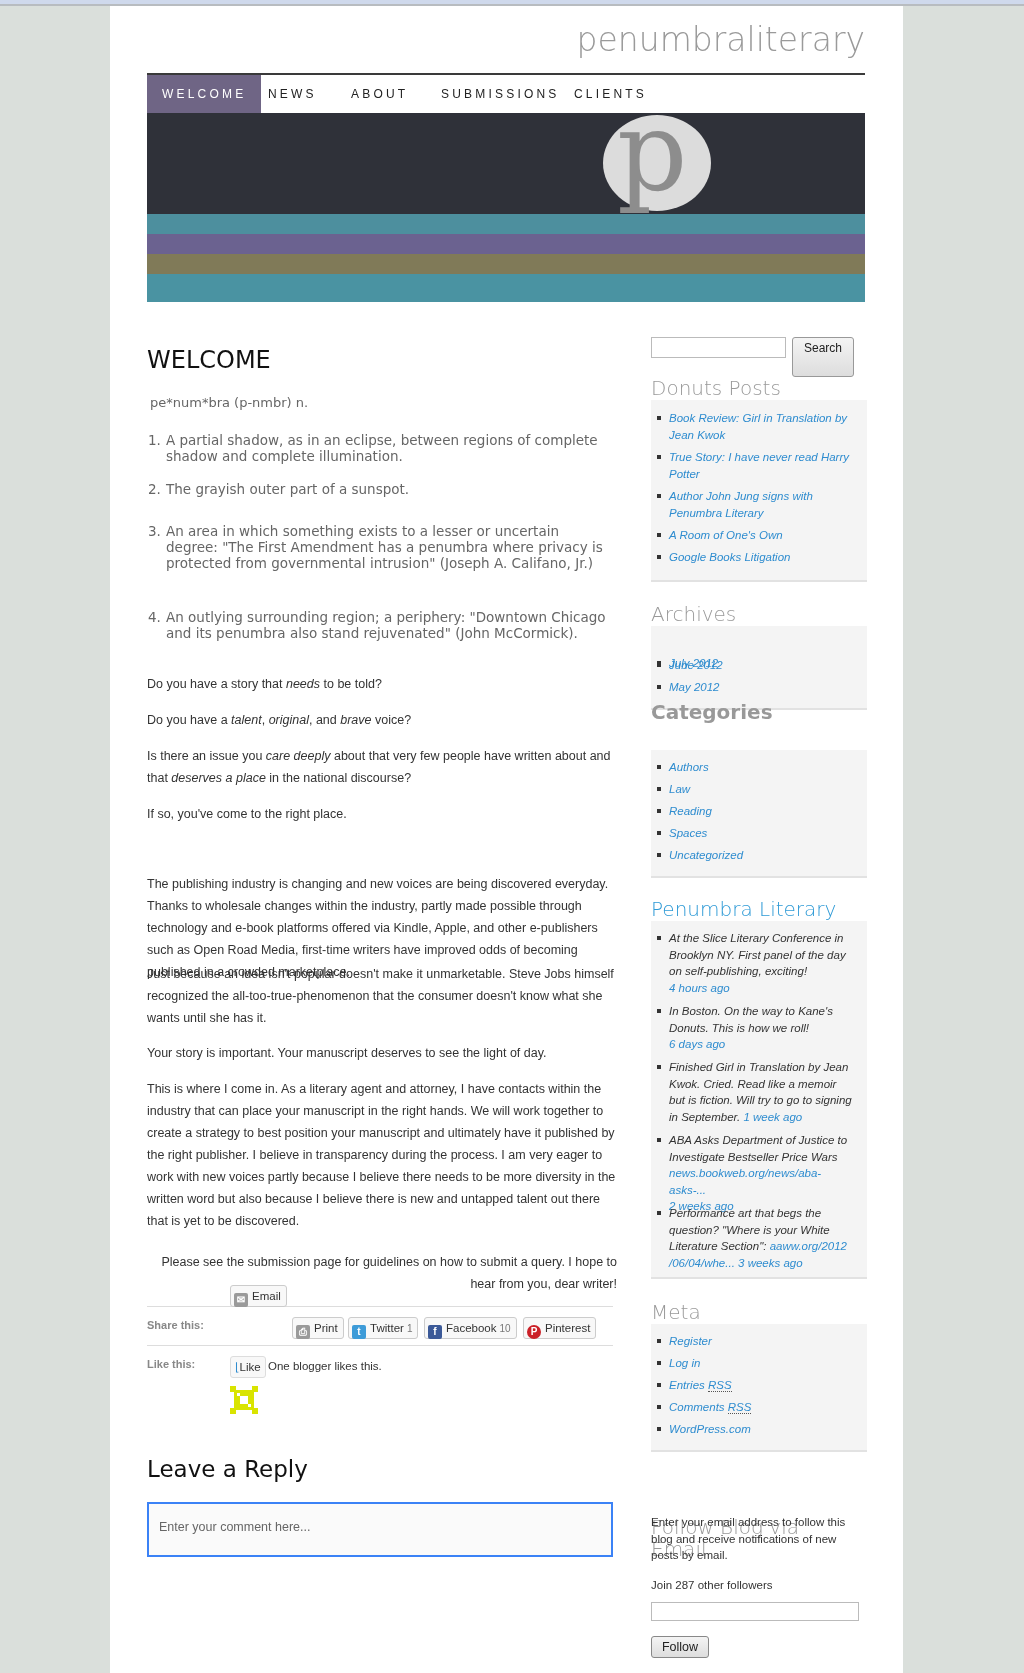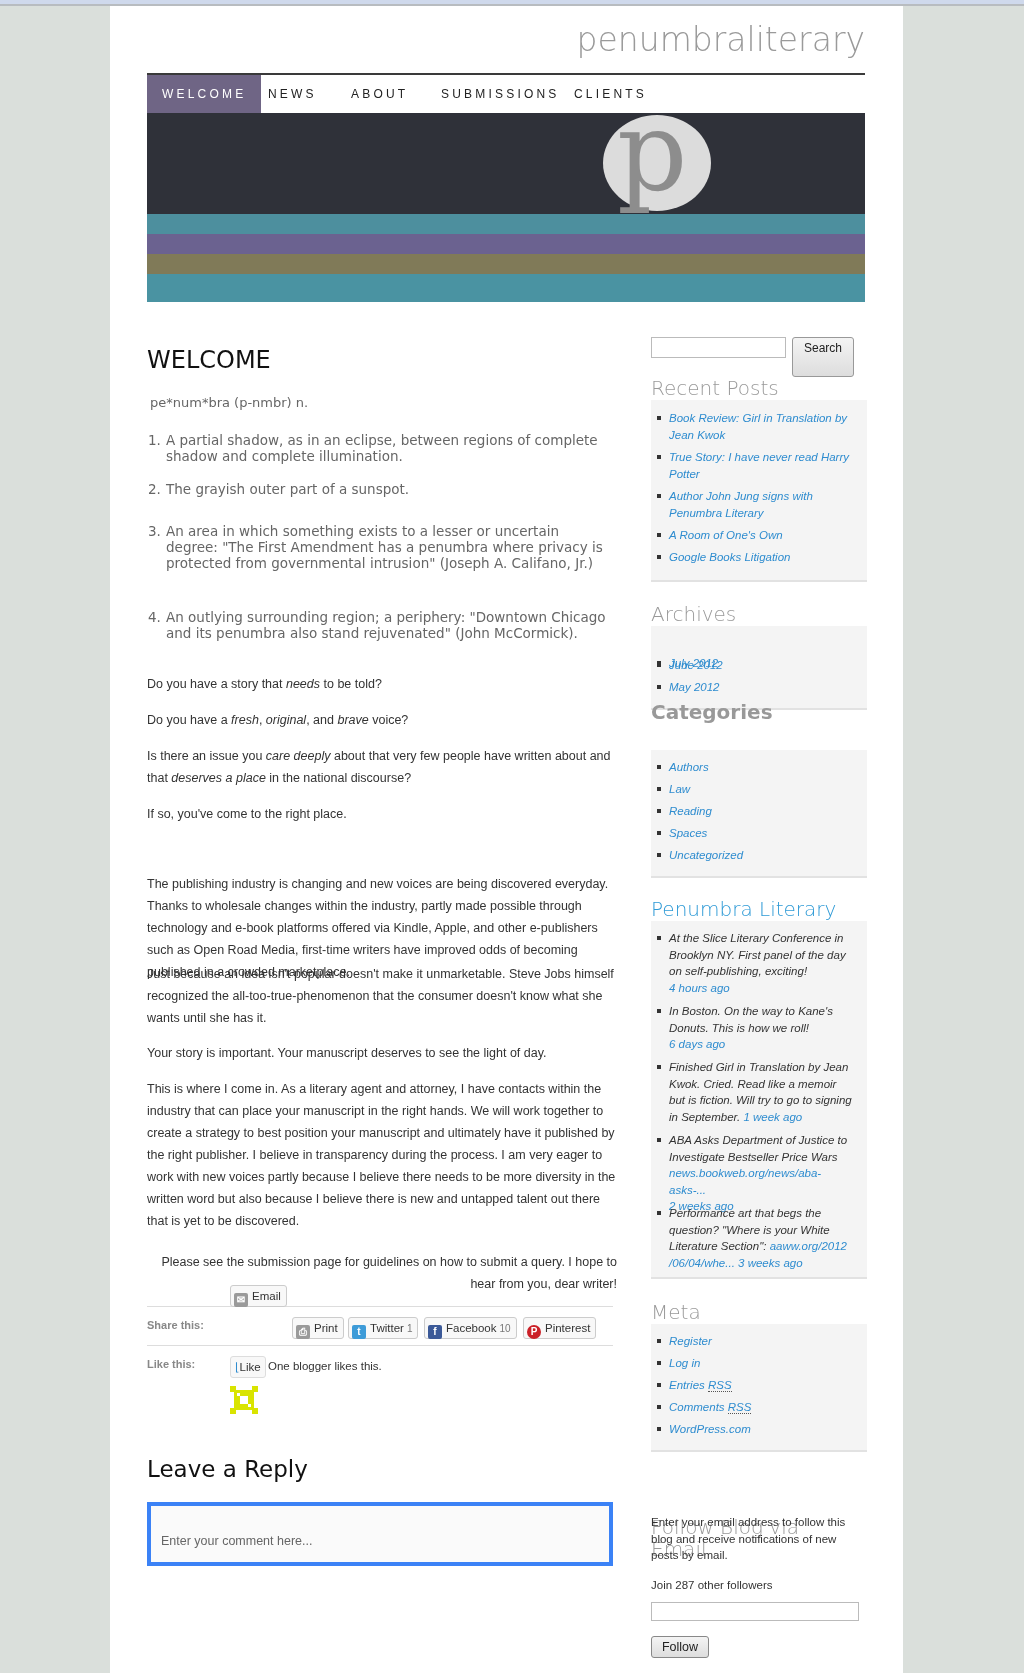--- a/index.html
+++ b/index.html
@@ -22,21 +22,21 @@
   .deflist .txt { position:absolute; left:18px; top:0; width:444px; }
   .para { position:absolute; left:37px; width:470px; font-size:12.5px; line-height:22px; color:#333; }
   .para i { font-style:italic; }
   .hr { position:absolute; left:37px; width:466px; height:1px; background:#ddd; }
   .share-label { position:absolute; left:37px; font-size:11px; color:#888; font-weight:bold; }
   .sbtn { position:absolute; height:20px; border:1px solid #ccc; border-radius:3px; background:#f8f8f8; font-size:11.5px; color:#333; line-height:20px; padding:0 5px 0 3px; white-space:nowrap; }
   .sbtn .ic { display:inline-block; width:14px; height:14px; vertical-align:-3px; margin-right:4px; border-radius:2px; text-align:center; color:#fff; font-size:10px; line-height:14px; font-weight:bold; }
   .sbtn .cnt { color:#777; font-size:10px; margin-left:3px; }
   .gravatar { position:absolute; left:120px; top:1380px; width:28px; height:28px; }
   .reply-h { position:absolute; left:37px; top:1450px; font-family:"DejaVu Sans", sans-serif; font-size:23px; color:#111; }
-  .comment { position:absolute; left:37px; top:1496px; width:466px; height:55px; border:4px solid #3b82f6; background:#fafafa; box-sizing:border-box; padding:28px 10px; font-size:12.5px; color:#666; }
+  .comment { position:absolute; left:37px; top:1496px; width:466px; height:55px; border:2px solid #3b82f6; background:#fafafa; box-sizing:border-box; padding:16px 10px; font-size:12.5px; color:#666; }
   .search-input { position:absolute; left:541px; top:331px; width:135px; height:21px; border:1px solid #bbb; box-sizing:border-box; }
   .search-btn { position:absolute; left:682px; top:331px; width:62px; height:40px; border:1px solid #999; border-radius:3px; background:linear-gradient(#f4f4f4,#ddd); font-size:12px; color:#222; text-align:center; line-height:20px; box-sizing:border-box; }
   .wtitle { position:absolute; left:541px; font-family:"DejaVu Sans", sans-serif; font-size:20px; color:#999; font-weight:300; line-height:20px; }
   .wtitle.blue { color:#2e9ad6; }
   .wbox { position:absolute; left:541px; width:216px; background:#f4f4f4; border-bottom:2px solid #e2e2e2; }
   .wli { position:absolute; left:18px; width:185px; font-size:11.5px; line-height:16.5px; color:#333;font-style:italic; }
   .wli:before { content:""; position:absolute; left:-12px; top:6px; width:4px; height:4px; background:#333; }
   .wli a, .link { color:#2e8ccf; text-decoration:none; }
   .rss { border-bottom:1px dotted #555; }
   .follow-text { position:absolute; left:541px; width:215px; font-size:11.5px; line-height:16.5px; color:#333; }
@@ -84,21 +84,21 @@
   <div class="deflist" style="top:517px;">
     <span class="num">3.</span>
     <span class="txt">An area in which something exists to a lesser or uncertain degree: "The First Amendment has a penumbra where privacy is protected from governmental intrusion" (Joseph A. Califano, Jr.)</span>
   </div>
   <div class="deflist" style="top:603px;">
     <span class="num">4.</span>
     <span class="txt">An outlying surrounding region; a periphery: "Downtown Chicago and its penumbra also stand rejuvenated" (John McCormick).</span>
   </div>
 
   <div class="para" style="top:667px;"><span>Do you have a story that </span><i>needs</i><span> to be told?</span></div>
-  <div class="para" style="top:703px;"><span>Do you have a </span><i>fresh</i><span>, </span><i>original</i><span>, and </span><i>brave</i><span> voice?</span></div>
+  <div class="para" style="top:703px;"><span>Do you have a </span><i>talent</i><span>, </span><i>original</i><span>, and </span><i>brave</i><span> voice?</span></div>
   <div class="para" style="top:739px;"><span>Is there an issue you </span><i>care deeply</i><span> about that very few people have written about and that </span><i>deserves a place</i><span> in the national discourse?</span></div>
   <div class="para" style="top:797px;">If so, you've come to the right place.</div>
   <div class="para" style="top:867px;">The publishing industry is changing and new voices are being discovered everyday.  Thanks to wholesale changes within the industry, partly made possible through technology and e-book platforms offered via  Kindle, Apple, and other e-publishers such as Open Road Media, first-time writers have improved odds of becoming published in a crowded marketplace.</div>
   <div class="para" style="top:957px;">Just because an idea isn't popular doesn't make it unmarketable.  Steve Jobs himself recognized the all-too-true-phenomenon that the consumer doesn't know what she wants until she has it.</div>
   <div class="para" style="top:1036px;">Your story is important.  Your manuscript deserves to see the light of day.</div>
   <div class="para" style="top:1072px;">This is where I come in.  As a literary agent and attorney, I have contacts within the industry that can place your manuscript in the right hands.  We will work together to create a strategy to best position your manuscript and ultimately have it published by the right publisher.  I believe in transparency during the process. I am very eager to work with new voices partly because I believe there needs to be more diversity in the written word but also because I believe there is new and untapped talent out there that is yet to be discovered.</div>
   <div class="para" style="top:1245px;text-align:right;">Please see the submission page for guidelines on how to submit a query.  I hope to hear from you, dear writer!</div>
 
   <div class="hr" style="top:1300px;"></div>
   <div class="share-label" style="top:1313px;">Share this:</div>
@@ -137,21 +137,21 @@
     <rect x="7" y="7" width="3" height="3" fill="#fff"></rect>
     <rect x="18" y="18" width="3" height="3" fill="#fff"></rect>
   </svg>
 
   <div class="reply-h">Leave a Reply</div>
   <div class="comment">Enter your comment here...</div>
 
   <div class="search-input"></div>
   <div class="search-btn">Search</div>
 
-  <div class="wtitle" style="top:372px;">Recent Posts</div>
+  <div class="wtitle" style="top:372px;">Donuts Posts</div>
   <div class="wbox" style="top:394px;height:180px;">
     <div class="wli" style="top:10px;"><a>Book Review: Girl in Translation by Jean Kwok</a></div>
     <div class="wli" style="top:49px;"><a>True Story: I have never read Harry Potter</a></div>
     <div class="wli" style="top:88px;"><a>Author John Jung signs with Penumbra Literary</a></div>
     <div class="wli" style="top:127px;"><a>A Room of One's Own</a></div>
     <div class="wli" style="top:149px;"><a>Google Books Litigation</a></div>
   </div>
 
   <div class="wtitle" style="top:598px;">Archives</div>
   <div class="wbox" style="top:620px;height:82px;">

